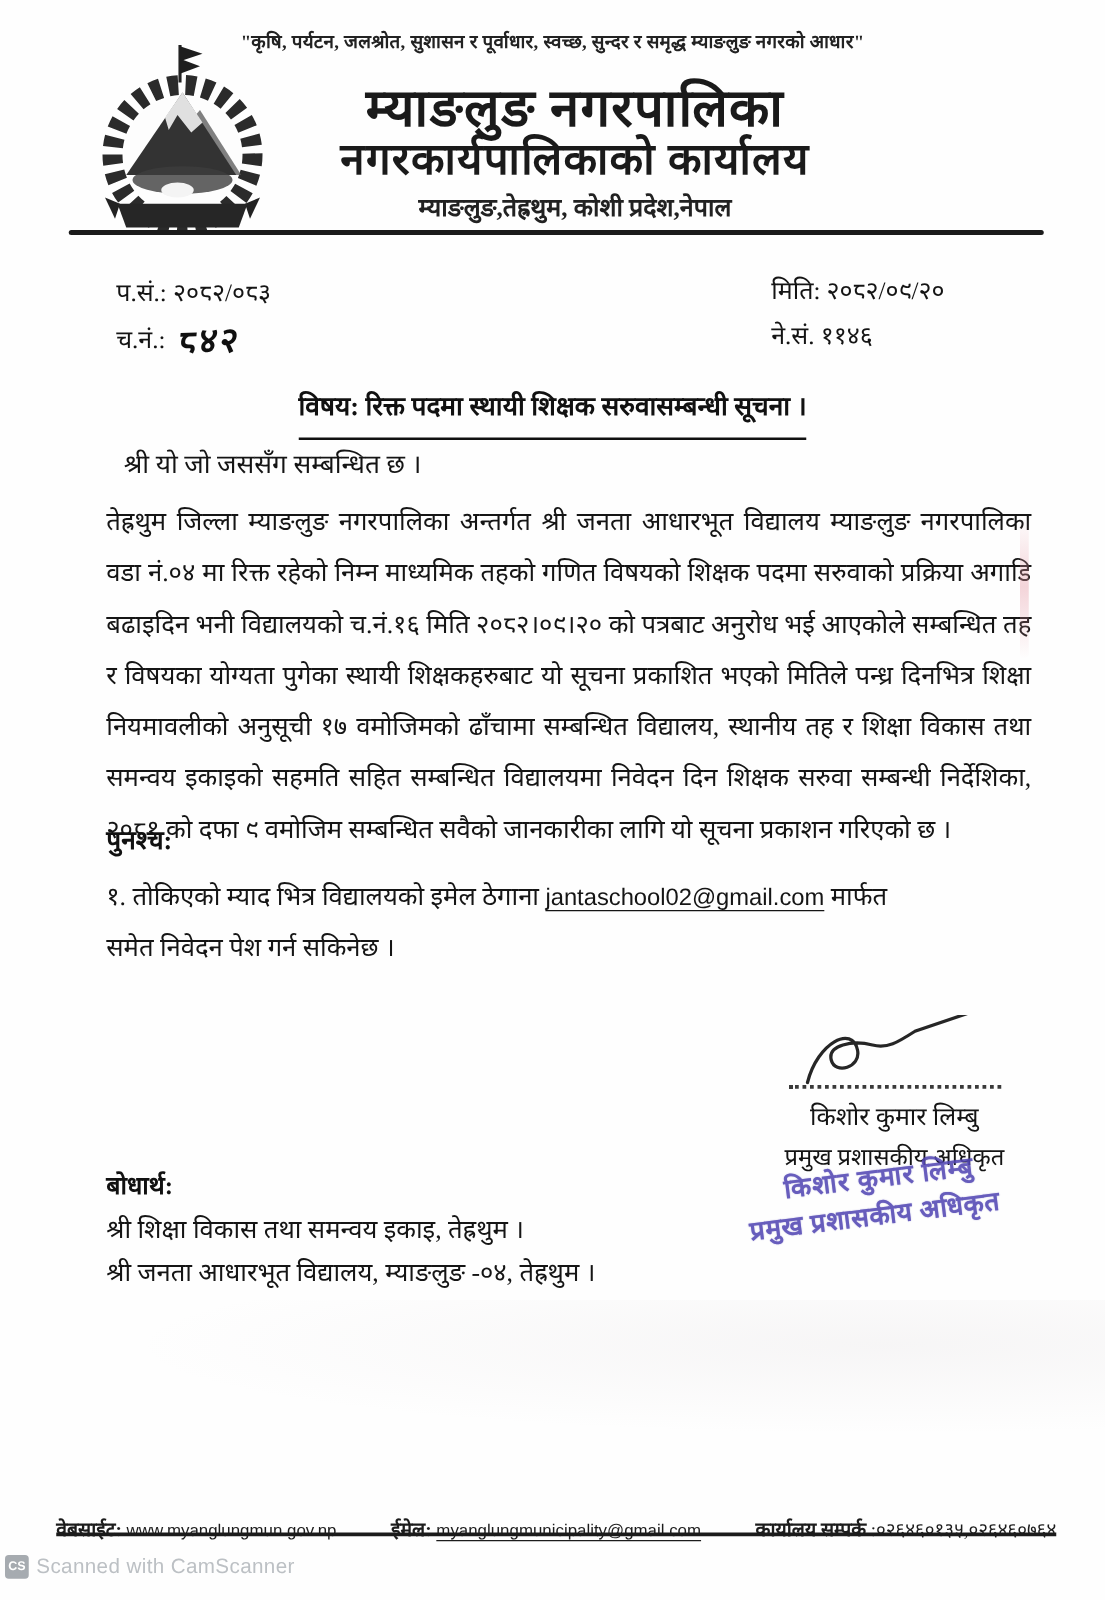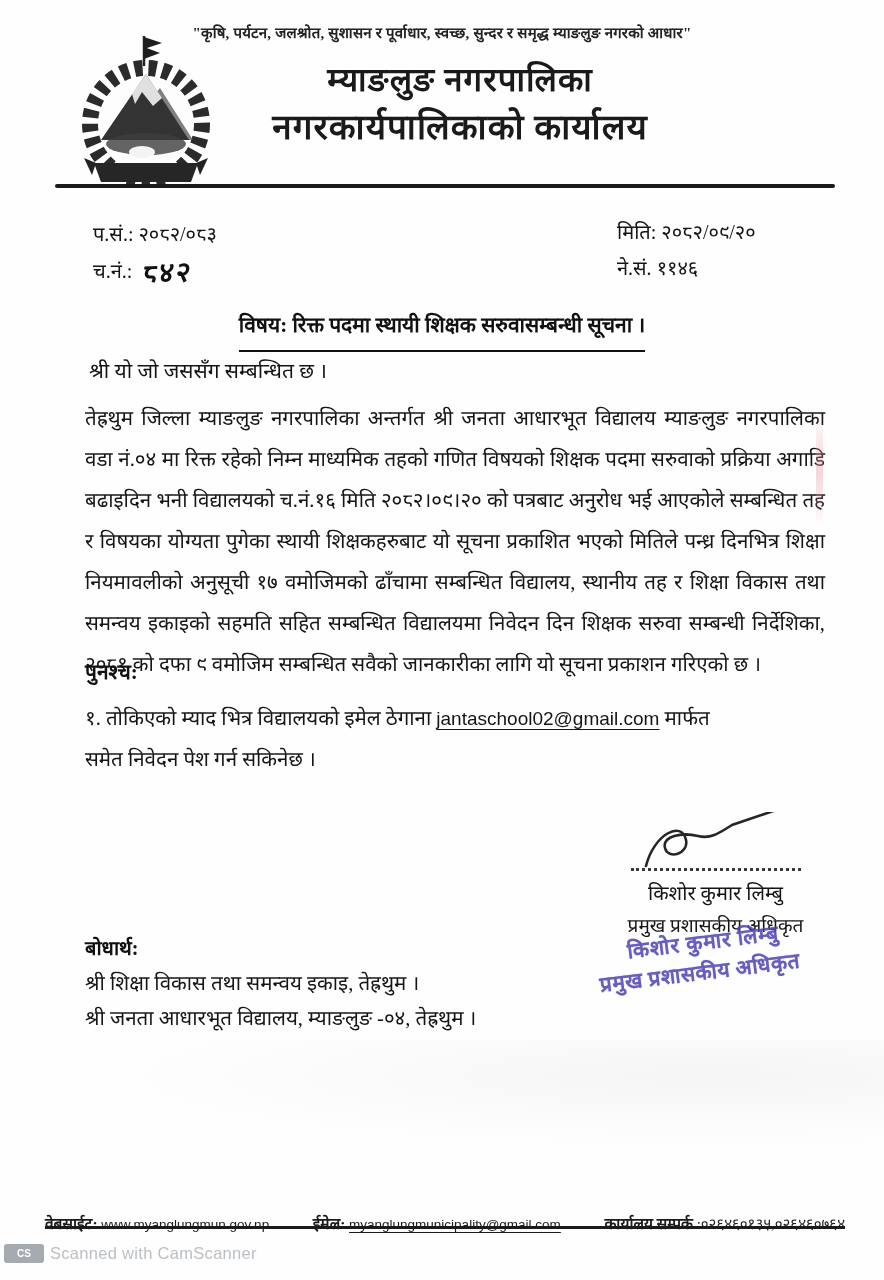--- a/index.html
+++ b/index.html
@@ -10,21 +10,21 @@
     color:#1d1d1d;
   }
   
   .slogan{
     position:absolute;top:22px;left:0;width:100%;text-align:center;
     font-size:15px;font-weight:bold;color:#222;letter-spacing:.2px;
   }
   .logo{position:absolute;left:72px;top:32px;width:148px;height:158px;}
   .org-name{
     position:absolute;top:56px;left:150px;width:620px;text-align:center;
-    font-size:33px;font-weight:bold;color:#1a1a1a;letter-spacing:1px;
+    font-size:42px;font-weight:bold;color:#1a1a1a;letter-spacing:1px;
   }
   .office-name{
     position:absolute;top:102px;left:150px;width:620px;text-align:center;
     font-size:35px;font-weight:bold;color:#1a1a1a;letter-spacing:1px;
   }
   .address{
     position:absolute;top:152px;left:150px;width:620px;text-align:center;
     font-size:20px;font-weight:bold;color:#222;
   }
   .head-rule{
@@ -44,21 +44,21 @@
   }
   
   .subject{
     position:absolute;top:310px;left:0;width:100%;text-align:center;
   }
   .subject span{
     font-size:21px;font-weight:bold;color:#111;
     border-bottom:2px solid #111;padding-bottom:13px;
   }
   
-  .salutation{position:absolute;left:89px;top:356px;font-size:21px;color:#141414;}
+  .salutation{position:absolute;left:99px;top:356px;font-size:21px;color:#141414;}
   .body-para{
     position:absolute;left:85px;top:398px;width:740px;
     font-size:20.5px;line-height:41px;text-align:justify;color:#151515;
   }
   
   .ps-heading{position:absolute;left:85px;top:657px;font-size:21px;font-weight:bold;color:#111;}
   .ps-item1{position:absolute;left:85px;top:698px;width:660px;font-size:20.5px;line-height:40px;color:#151515;}
   .ps-item2{position:absolute;left:85px;top:756px;width:730px;font-size:20.5px;line-height:40px;color:#151515;}
   .email-link{
     font-family:"Liberation Sans","DejaVu Sans",sans-serif;
@@ -91,21 +91,21 @@
   }
   .footer b{font-size:15.5px;}
   .footer .plain{font-family:"Liberation Sans","DejaVu Sans",sans-serif;font-size:13.5px;}
   .footer .u{text-decoration:underline;text-underline-offset:3px;}
   
   .camscanner{
     position:absolute;left:4px;top:1244px;display:flex;align-items:center;gap:6px;
     font-family:"Liberation Sans","DejaVu Sans",sans-serif;
   }
   .cs-badge{
-    width:40px;height:19px;background:#a6abb0;border-radius:3px;
+    width:19px;height:19px;background:#a6abb0;border-radius:3px;
     color:#fff;font-size:10px;font-weight:bold;display:flex;
     align-items:center;justify-content:center;
   }
   .cs-text{color:#bcc0c4;font-size:16.5px;letter-spacing:.3px;}
   
   .artifact-streak{
     position:absolute;left:816px;top:412px;width:7px;height:115px;
     background:linear-gradient(180deg,rgba(228,150,162,.0),rgba(228,150,162,.4),rgba(228,150,162,.0));
     border-radius:4px;
   }
@@ -139,20 +139,21 @@
       <ellipse cx="70" cy="120" rx="13" ry="6" fill="#f4f4f4"></ellipse>
 
       <polygon points="12,126 24,131 20,143" fill="#222"></polygon>
       <polygon points="136,126 124,131 128,143" fill="#222"></polygon>
       <polygon points="22,131 126,131 119,150 29,150" fill="#262626"></polygon>
     </svg>
   </div>
 
   <div class="org-name">म्याङलुङ नगरपालिका</div>
   <div class="office-name">नगरकार्यपालिकाको कार्यालय</div>
+  <div class="address">म्याङलुङ,तेह्रथुम, कोशी प्रदेश,नेपाल</div>
   <div class="head-rule"></div>
 
   <div class="ref ref-psn">
     <span>प.सं.:</span>
     <span>२०८२/०८३</span>
   </div>
   <div class="ref ref-date">
     <span>मिति:</span>
     <span>२०८२/०९/२०</span>
   </div>

